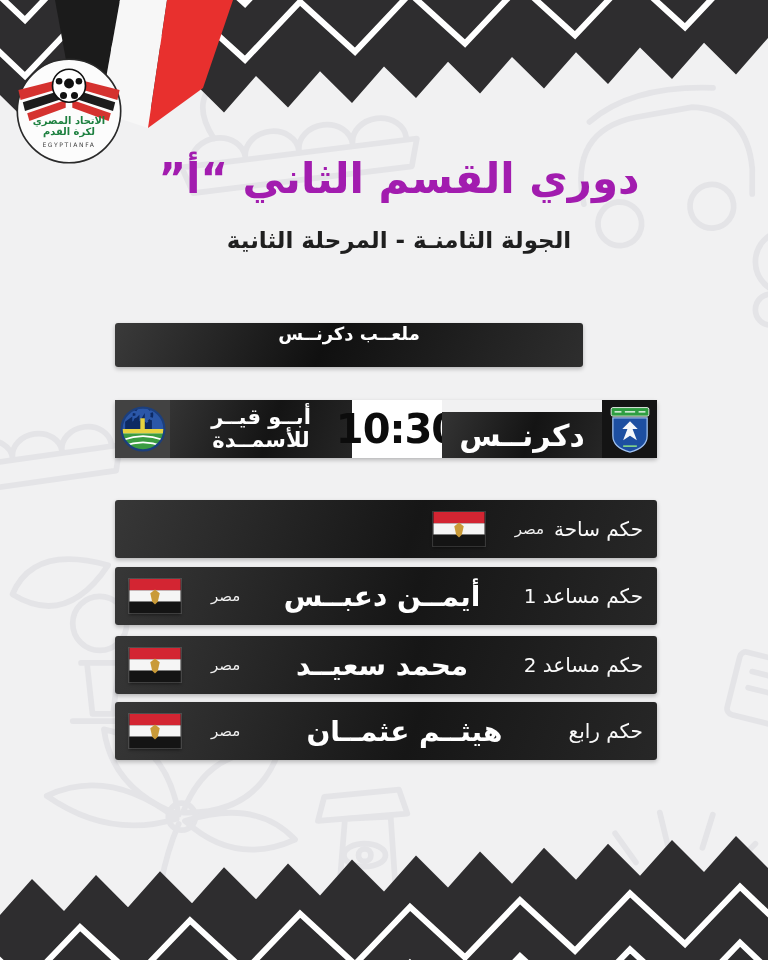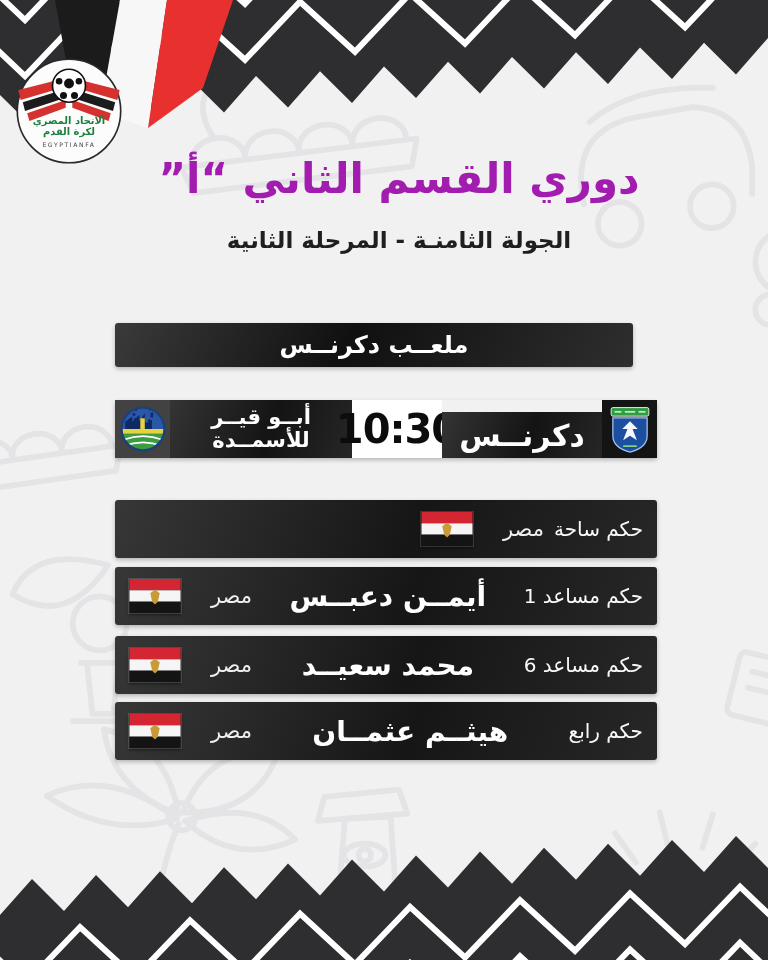--- a/index.html
+++ b/index.html
@@ -12,44 +12,44 @@
   .band-top{top:0;height:200px;}
   .band-bottom{bottom:0;height:140px;}
   .flag-ribbon{position:absolute;left:45px;top:0;z-index:3;}
   .efa-logo{position:absolute;left:14px;top:56px;width:110px;height:110px;z-index:3;}
   .title{position:absolute;left:0;top:154px;width:100%;text-align:center;direction:rtl;
          font-size:42px;font-weight:bold;color:#a21caf;z-index:4;letter-spacing:0;}
   .subtitle{position:absolute;left:0;top:227px;width:100%;text-align:center;direction:rtl;
          font-size:23px;font-weight:bold;color:#1f1f1f;z-index:4;}
   .dateline{position:absolute;left:0;top:271px;width:100%;text-align:center;direction:rtl;
          font-size:26px;font-weight:bold;color:#161616;z-index:4;}
-  .venue-bar{position:absolute;left:115px;top:323px;width:518px;height:44px;z-index:4;
+  .venue-bar{position:absolute;left:115px;top:323px;width:468px;height:44px;z-index:4;
          background:linear-gradient(115deg,#3a3a3a 0%,#101010 45%,#2e2e2e 100%);
-         border-radius:3px;display:flex;align-items:center;justify-content:center;
-         color:#fff;font-size:24px;font-weight:bold;direction:rtl;
+         border-radius:3px;display:flex;align-items:flex-start;justify-content:center;
+         color:#fff;font-size:18px;font-weight:bold;direction:rtl;
          box-shadow:0 2px 4px rgba(0,0,0,.25);}
   .match-strip{position:absolute;left:115px;top:400px;width:542px;height:58px;z-index:4;
          display:flex;box-shadow:0 2px 4px rgba(0,0,0,.25);border-radius:2px;}
   .logo-box{width:55px;height:58px;display:flex;align-items:center;justify-content:center;flex:0 0 auto;}
   .logo-box.away{background:#424242;}
   .logo-box.home{background:#141414;}
   .team-bar{background:linear-gradient(110deg,#343434 0%,#141414 55%,#262626 100%);
          color:#fff;display:flex;flex-direction:column;align-items:center;justify-content:center;
          direction:rtl;font-weight:bold;}
   .team-bar.away-bar{width:182px;flex:0 0 auto;font-size:21px;line-height:1.08;}
   .team-bar.home-bar{width:160px;flex:0 0 auto;font-size:30px;margin-top:12px;}
   .time-box{width:90px;flex:0 0 auto;background:#ffffff;color:#0c0c0c;display:flex;
          align-items:center;justify-content:center;font-size:40px;font-weight:bold;letter-spacing:-1px;}
   .official-row{position:absolute;left:115px;width:542px;height:58px;z-index:4;box-sizing:border-box;
          display:flex;align-items:center;direction:rtl;gap:10px;padding:0 14px;
          background:linear-gradient(110deg,#373737 0%,#161616 55%,#272727 100%);
          border-radius:3px;box-shadow:0 2px 4px rgba(0,0,0,.25);}
   .official-row .role{font-size:20px;color:#fafafa;white-space:nowrap;text-align:center;}
   .official-row .name{flex:1;text-align:center;font-size:28px;font-weight:bold;color:#ffffff;white-space:nowrap;}
-  .official-row .nat{font-size:21px;color:#f0f0f0;margin-inline-end:26px;margin-left:20px;}
+  .official-row .nat{font-size:15px;color:#f0f0f0;margin-inline-end:26px;margin-left:20px;}
   .official-row .flag{width:52px;height:34px;flex:0 0 auto;
          box-shadow:0 0 0 1px rgba(255,255,255,.15),0 2px 3px rgba(0,0,0,.45);}
 </style>
 </head>
 <body>
 
 <div class="canvas">
 
   <svg class="doodles" viewBox="0 0 768 960" fill="none" stroke="#e4e4e7" stroke-width="5.5" stroke-linecap="round" stroke-linejoin="round">
     <g transform="translate(160,40) rotate(-7)">
@@ -213,21 +213,21 @@
     <span class="flag">
       <svg width="52" height="34" viewBox="0 0 54 36">
           <rect width="54" height="12" fill="#d32532"></rect>
           <rect y="12" width="54" height="12" fill="#f5f5f5"></rect>
           <rect y="24" width="54" height="12" fill="#141414"></rect>
           <path d="M27 11 L22 15 L24 24 L27 27 L30 24 L32 15 Z" fill="#c99a38"></path>
         </svg>
     </span>
   </div>
   <div class="official-row" style="top:636px">
-    <span class="role">حكم مساعد 6</span>
+    <span class="role">حكم مساعد 2</span>
     <span class="name">محمد سعيــد</span>
     <span class="nat">مصر</span>
     <span class="flag">
       <svg width="52" height="34" viewBox="0 0 54 36">
           <rect width="54" height="12" fill="#d32532"></rect>
           <rect y="12" width="54" height="12" fill="#f5f5f5"></rect>
           <rect y="24" width="54" height="12" fill="#141414"></rect>
           <path d="M27 11 L22 15 L24 24 L27 27 L30 24 L32 15 Z" fill="#c99a38"></path>
         </svg>
     </span>

